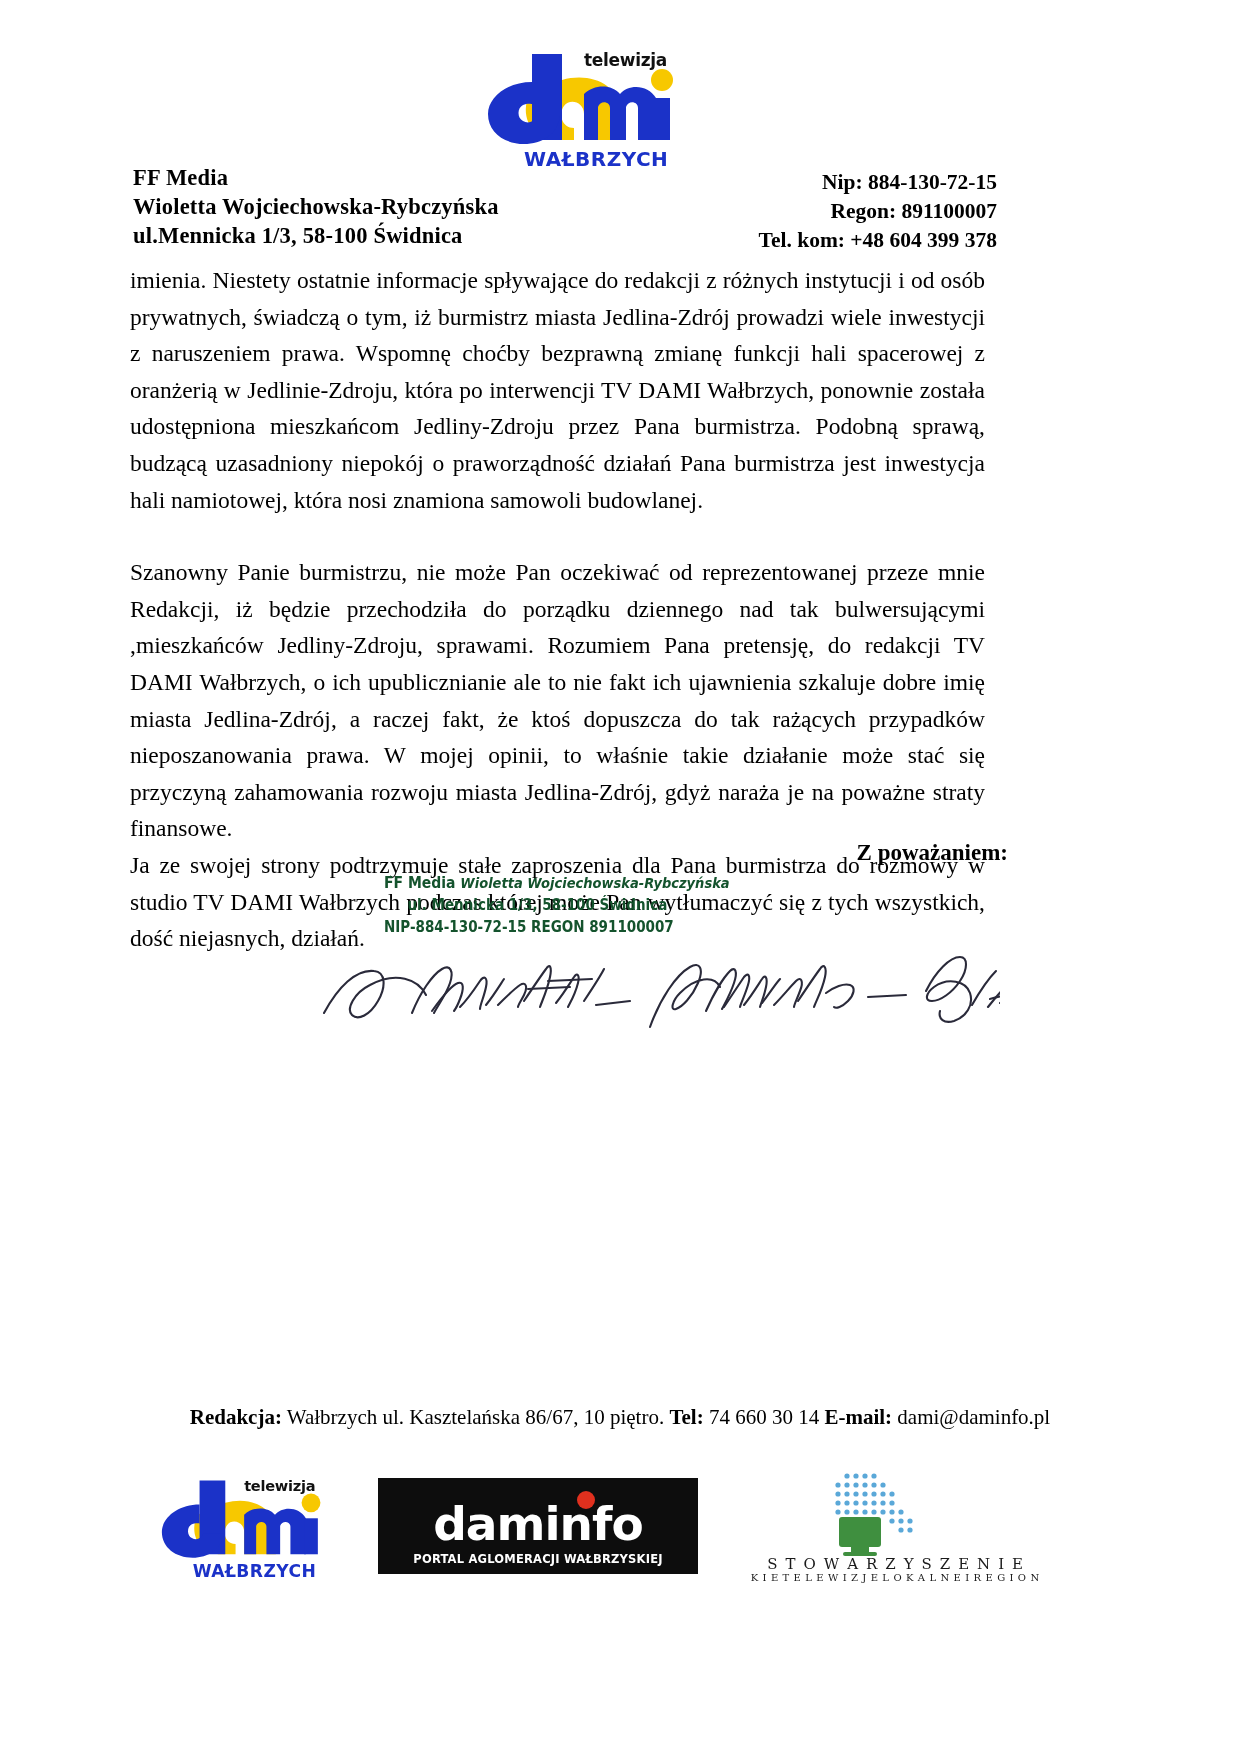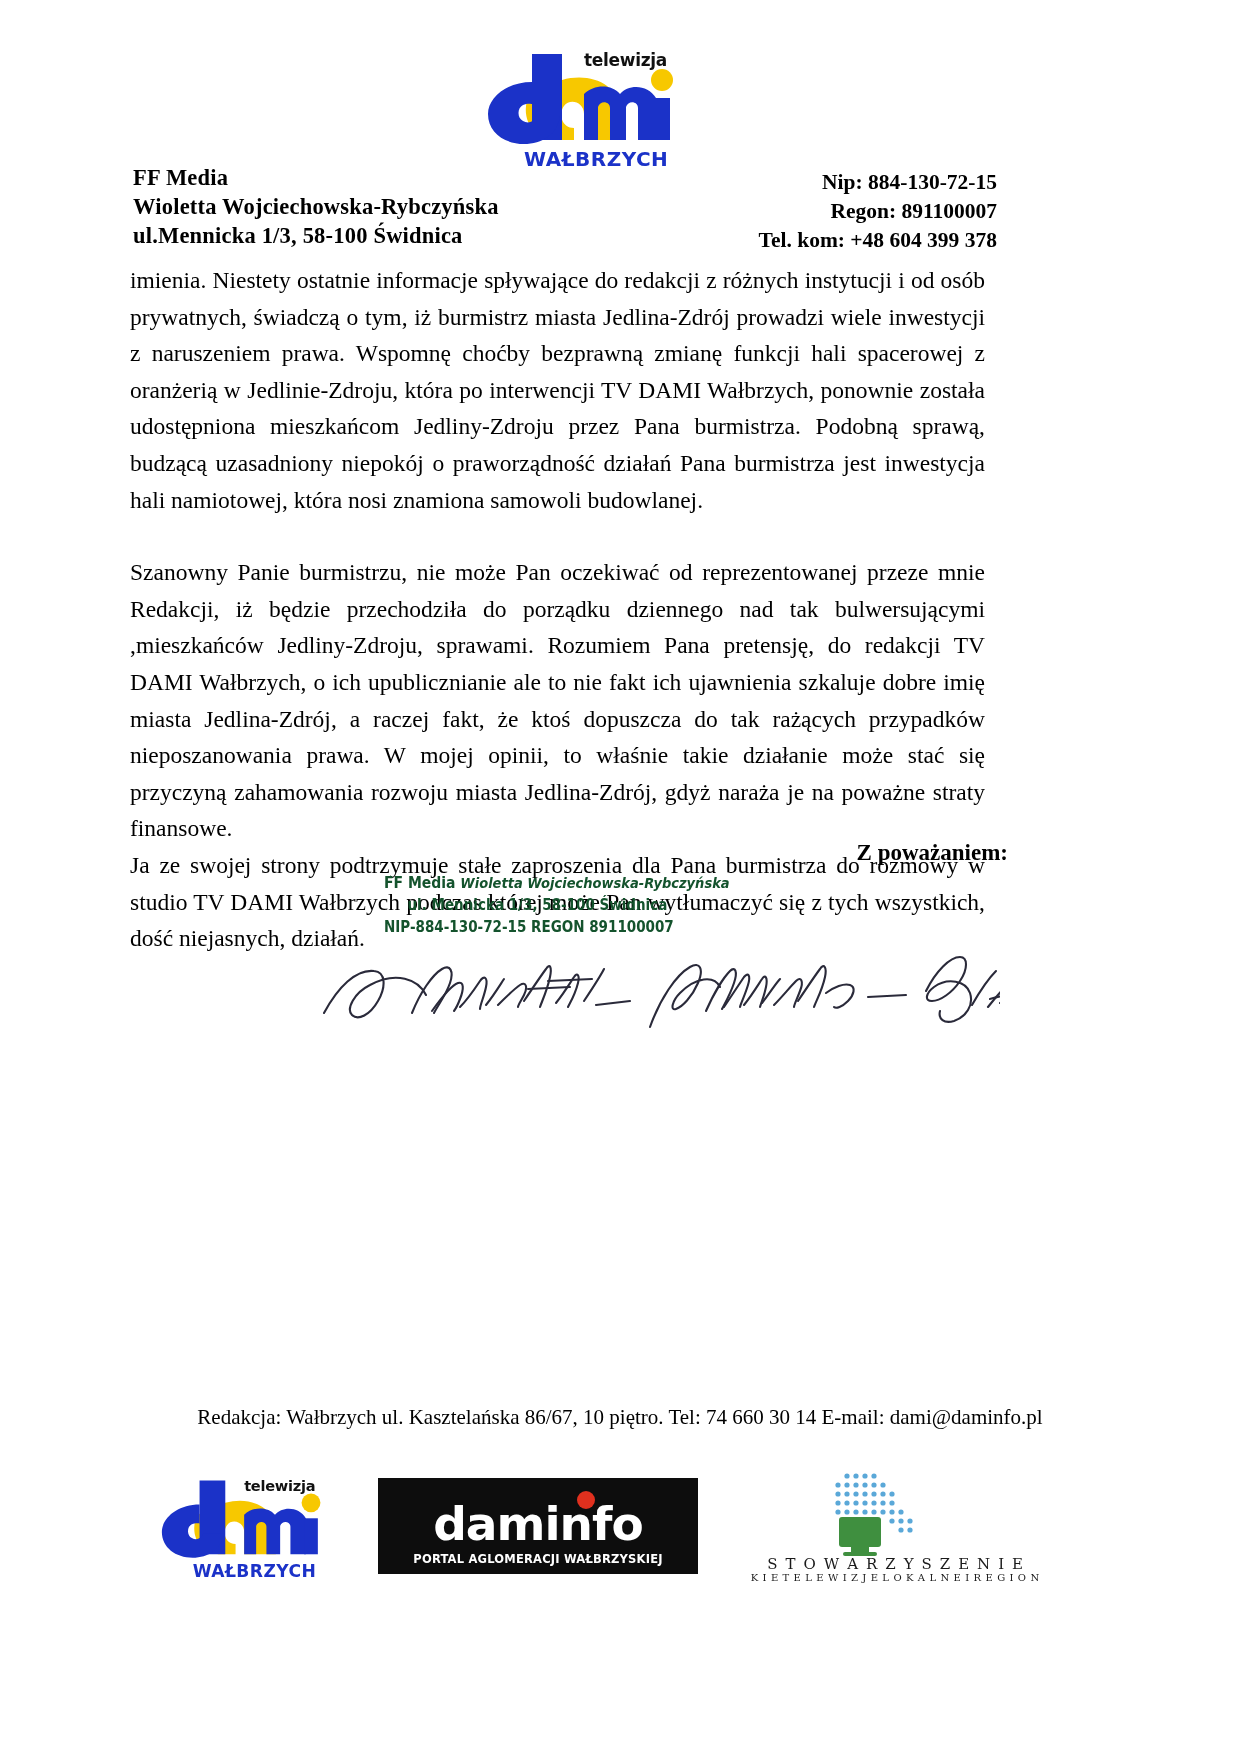--- a/index.html
+++ b/index.html
@@ -81,21 +81,21 @@
     position:absolute;left:300px;top:935px;width:700px;height:120px;
   }
 
   
   .footer-line{
     position:absolute;left:0;right:0;top:1405px;
     text-align:center;
     font-size:21px;
     font-family:"Liberation Serif", serif;
   }
-  .footer-line b{font-weight:normal;}
+  .footer-line b{font-weight:bold;}
 
   .footer-logos{
     position:absolute;left:0;right:0;top:1468px;height:120px;
   }
   .fl-dami{position:absolute;left:133px;top:4px;width:200px;height:108px;}
   .fl-daminfo{position:absolute;left:378px;top:10px;width:264px;height:96px;}
   .fl-stow{position:absolute;left:751px;top:2px;width:290px;height:114px;}
   .fl-daminfo svg,.fl-dami svg,.fl-stow svg{display:block;}
 </style>
 </head>

